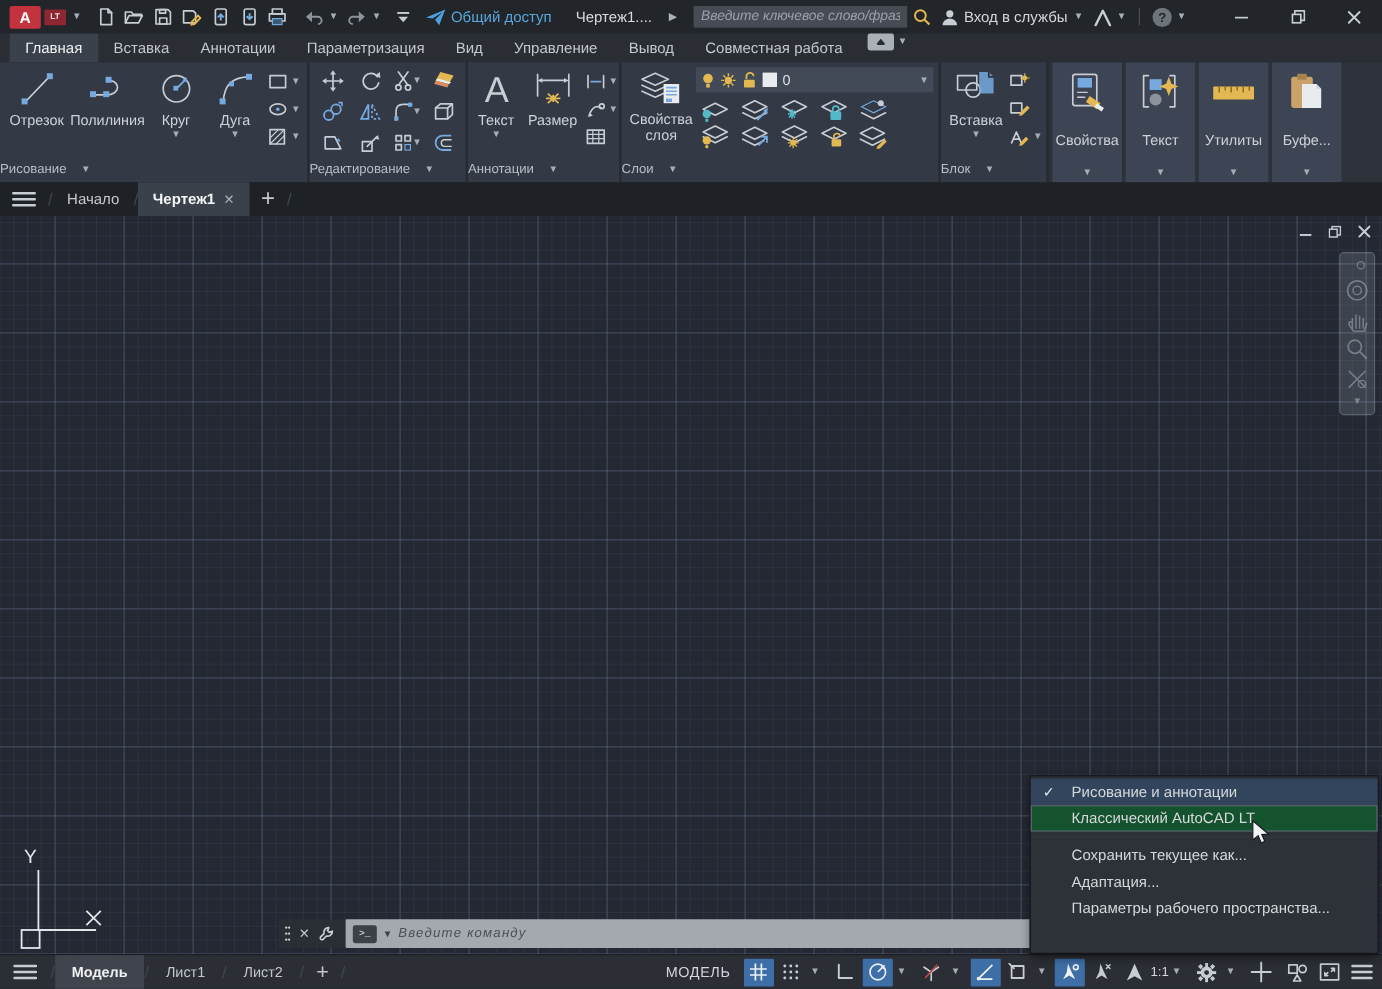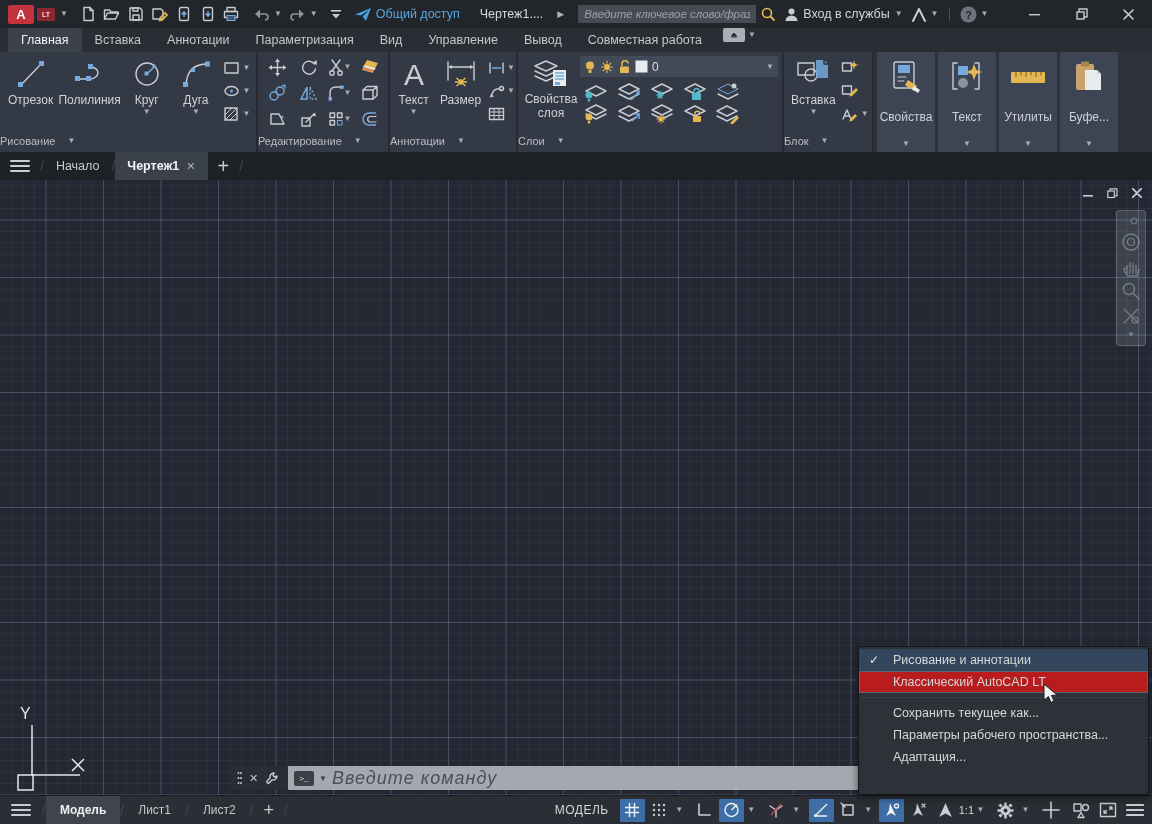--- a/index.html
+++ b/index.html
@@ -60,28 +60,28 @@
 linear-gradient(90deg,rgba(150,165,200,0.07) 1px,transparent 1px);
 background-size:57.5px 57.5px,57.5px 57.5px,11.5px 11.5px,11.5px 11.5px;background-position:-12px -18px}
 .doc-controls{position:absolute;top:8px;right:10px;display:flex;gap:14px;color:#b9bec4}
 .navbar{position:absolute;top:30px;right:6px;width:30px;height:136px;background:rgba(165,173,186,0.20);border:1px solid rgba(190,198,210,0.25);border-radius:4px;display:flex;flex-direction:column;align-items:center;justify-content:space-around;padding:4px 0}
 .navbar svg{opacity:.5}
 
 .cmdbar{position:absolute;left:232px;top:586px;width:636px;height:24px;display:flex;align-items:center}
 .cmd-left{width:56px;height:24px;display:flex;align-items:center;gap:7px;padding-left:5px;background:rgba(42,46,53,0.85)}
 .cmd-field{flex:1;height:24px;background:#a4a9af;display:flex;align-items:center;padding:0 6px;gap:5px;border-radius:1px}
 .cmd-badge{width:20px;height:15px;background:#3c4147;border-radius:2px;display:flex;align-items:center;justify-content:center;color:#e8eaec;font-size:8px;font-family:"Liberation Mono",monospace}
-.cmd-input{flex:1;border:none;background:transparent;outline:none;font-size:18px;font-style:italic;color:#0f172a;font-family:"Liberation Sans",sans-serif}
+.cmd-input{flex:1;border:none;background:transparent;outline:none;font-size:11px;font-style:italic;color:#0f172a;font-family:"Liberation Sans",sans-serif}
 .cmd-input::placeholder{color:#4a5056;font-style:italic;letter-spacing:1px}
 
 .wsmenu{position:absolute;left:858px;top:646px;width:291px;height:149px;background:#2d3138;border:1px solid #14161a;box-shadow:0 3px 8px rgba(0,0,0,.5);padding-top:2px;z-index:30}
 .wsitem{height:22px;display:flex;align-items:center;padding-left:34px;position:relative;color:#d5d8db;font-size:12.5px;white-space:nowrap}
 .wsitem .check{position:absolute;left:10px;font-size:12px;color:#e4e7ea}
 .wsitem.checked{background:#32455c}
-.wsitem.hovered{background:#b91c1c;outline:1px solid #5a6472;outline-offset:-1px}
+.wsitem.hovered{background:#14532d;outline:1px solid #5a6472;outline-offset:-1px}
 .wssep{height:1px;background:#1e2126;border-bottom:1px solid #3b4048;margin:4px 2px}
 
 .statusbar{position:absolute;top:795px;left:0;width:1152px;height:29px;background:#2b2f35;display:flex;align-items:center;border-top:1px solid #1b1e22}
 .sb-burger{width:42px;display:flex;justify-content:center}
 .ltab{height:29px;display:flex;align-items:center;padding:0 14px;color:#c3c7cc;font-size:12px}
 .ltab.active{background:#40454d;color:#eef0f2;font-weight:bold}
 .sb-right{margin-left:auto;display:flex;align-items:center;height:29px;padding-right:4px}
 .sbtn{height:23px;min-width:25px;display:flex;align-items:center;justify-content:center;margin:0 1px;border-radius:1px}
 .sbtn.on{background:#3e6ea6}
 .sb-caret{width:13px;display:flex;justify-content:center;align-items:center}
@@ -774,24 +774,24 @@
     <span>Рисование и аннотации</span>
   </div>
   <div class="wsitem hovered">
     <span>Классический AutoCAD LT</span>
   </div>
   <div class="wssep"></div>
   <div class="wsitem">
       <span>Сохранить текущее как...</span>
     </div>
   <div class="wsitem">
+      <span>Адаптация...</span>
+    </div>
+  <div class="wsitem">
       <span>Параметры рабочего пространства...</span>
-    </div>
-  <div class="wsitem">
-      <span>Адаптация...</span>
     </div>
 </div>
 
 <svg class="cursor" width="16" height="22">
     <path d="M1,1 L1,17 L5.5,13.5 L8,19.5 L11,18 L8.5,12.5 L14,12 Z" style="fill:#f2f4f6;stroke:#1a1d21;stroke-width:1"></path>
   </svg>
 
 <div class="statusbar">
   <div class="sb-burger">
       <svg width="20" height="14">

